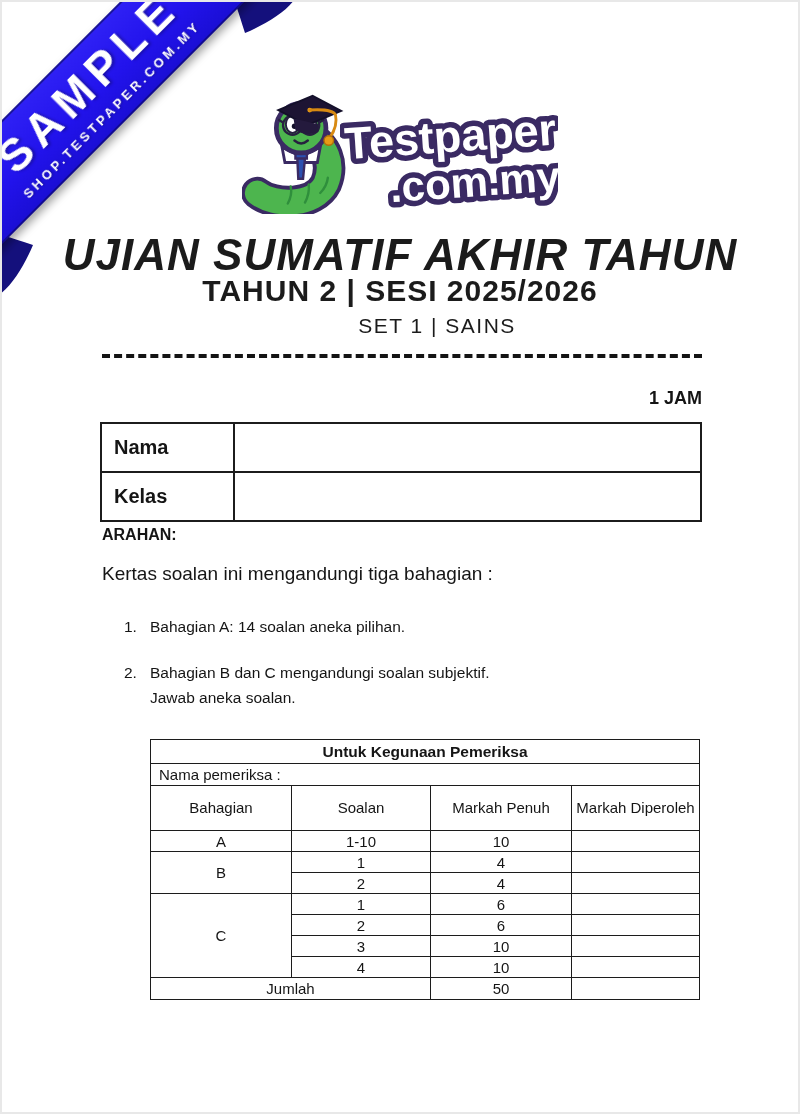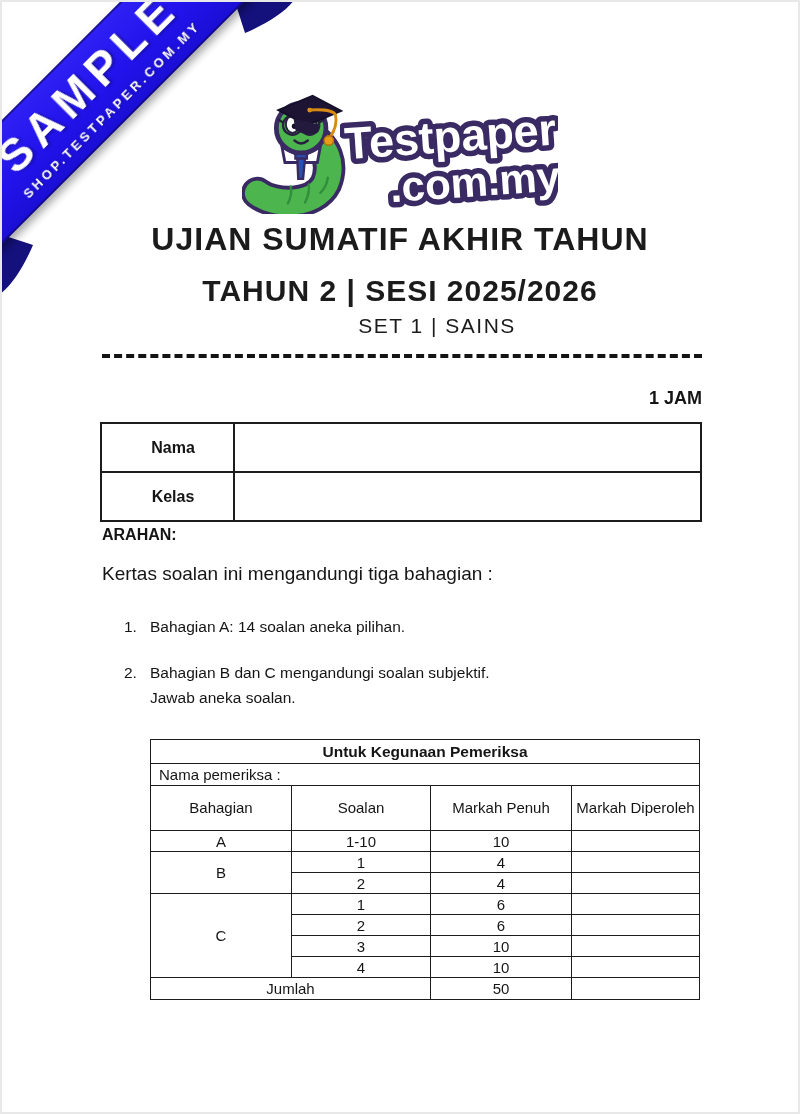--- a/index.html
+++ b/index.html
@@ -59,38 +59,38 @@
     paint-order: stroke; stroke-linejoin: round;
   }
   .bt1 { font-size: 45px; }
   .bt2 { font-size: 42px; }
 
   
   .title, .subtitle, .setline {
     position: absolute; left: 0; width: 100%; text-align: center;
     margin: 0; color: #1b1b1b;
   }
-  .title    { top: 219px; font-size: 32px; font-weight: bold; letter-spacing: 1px; }
+  .title    { top: 228px; font-size: 44px; font-weight: bold; letter-spacing: 1px; font-style: italic; }
   .subtitle { top: 272px; font-size: 30px; font-weight: bold; letter-spacing: 1px; }
   .setline  { top: 312px; font-size: 21px; font-weight: normal; letter-spacing: 1.5px; padding-left: 37px; }
   .dashline {
     position: absolute; top: 352px; left: 100px; width: 600px;
     border-top: 4px dashed #141414;
   }
   .duration {
     position: absolute; top: 386px; left: 100px; width: 600px;
     text-align: right; font-size: 18px; font-weight: bold;
   }
 
   
   .info-table {
     position: absolute; top: 420px; left: 98px;
     width: 602px; border-collapse: collapse;
   }
-  .info-table td { border: 2px solid #1c1c1c; height: 45px; font-size: 16px; text-align: center; }
+  .info-table td { border: 2px solid #1c1c1c; height: 45px; font-size: 20px; }
   .info-table .lbl { width: 118px; font-weight: bold; padding-left: 12px; }
 
   
   .arahan { position: absolute; top: 524px; left: 100px; font-size: 16px; font-weight: bold; text-align: right; }
   .intro  { position: absolute; top: 561px; left: 100px; font-size: 19px; margin: 0; }
   .inst-list { position: absolute; top: 612px; left: 122px; width: 520px; }
   .inst-item { display: flex; font-size: 15.5px; line-height: 25px; margin-bottom: 21px; }
   .inst-item .num { width: 26px; flex: 0 0 26px; }
 
   

